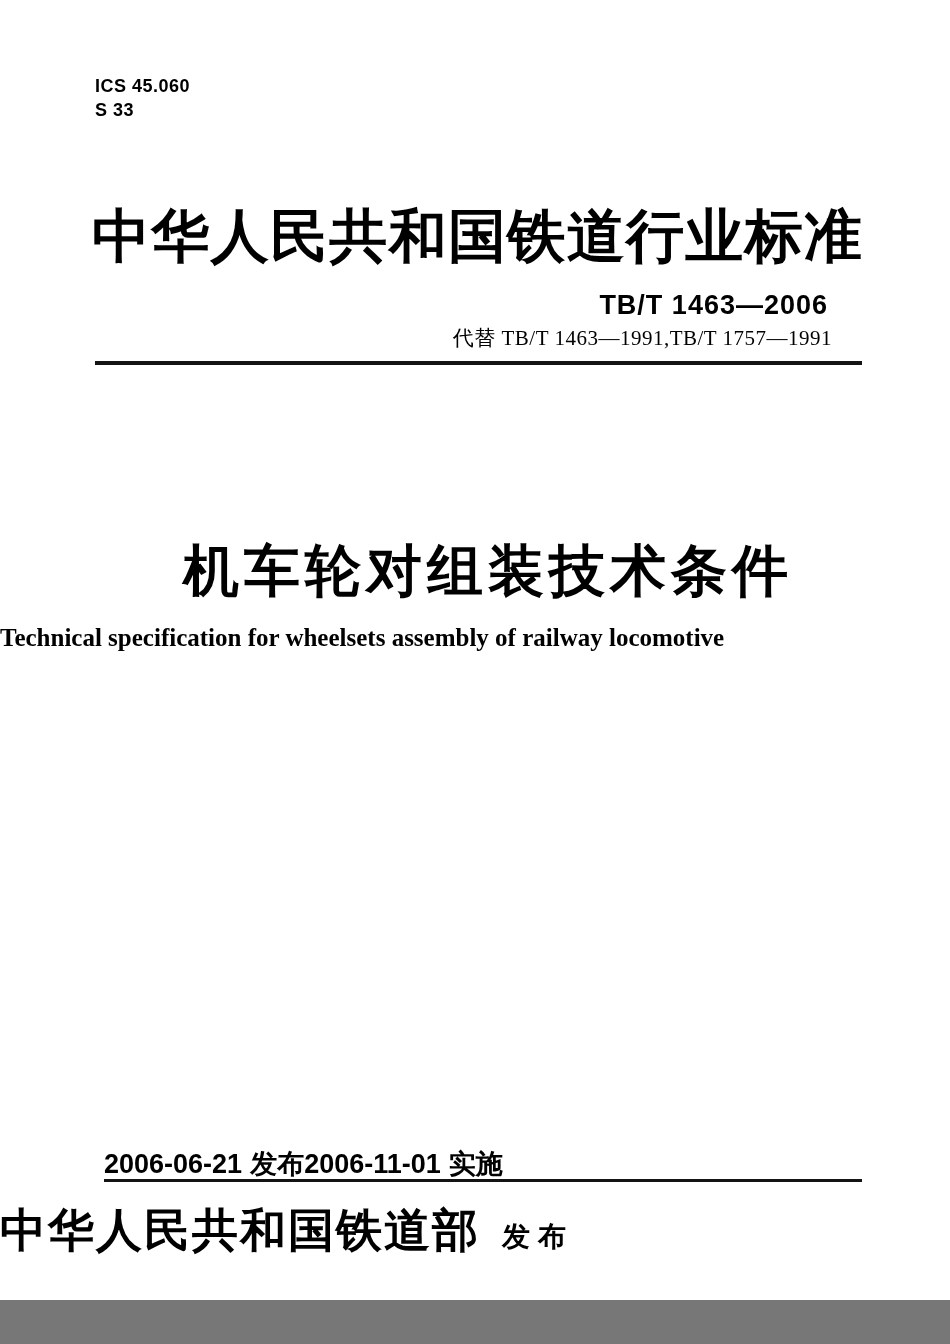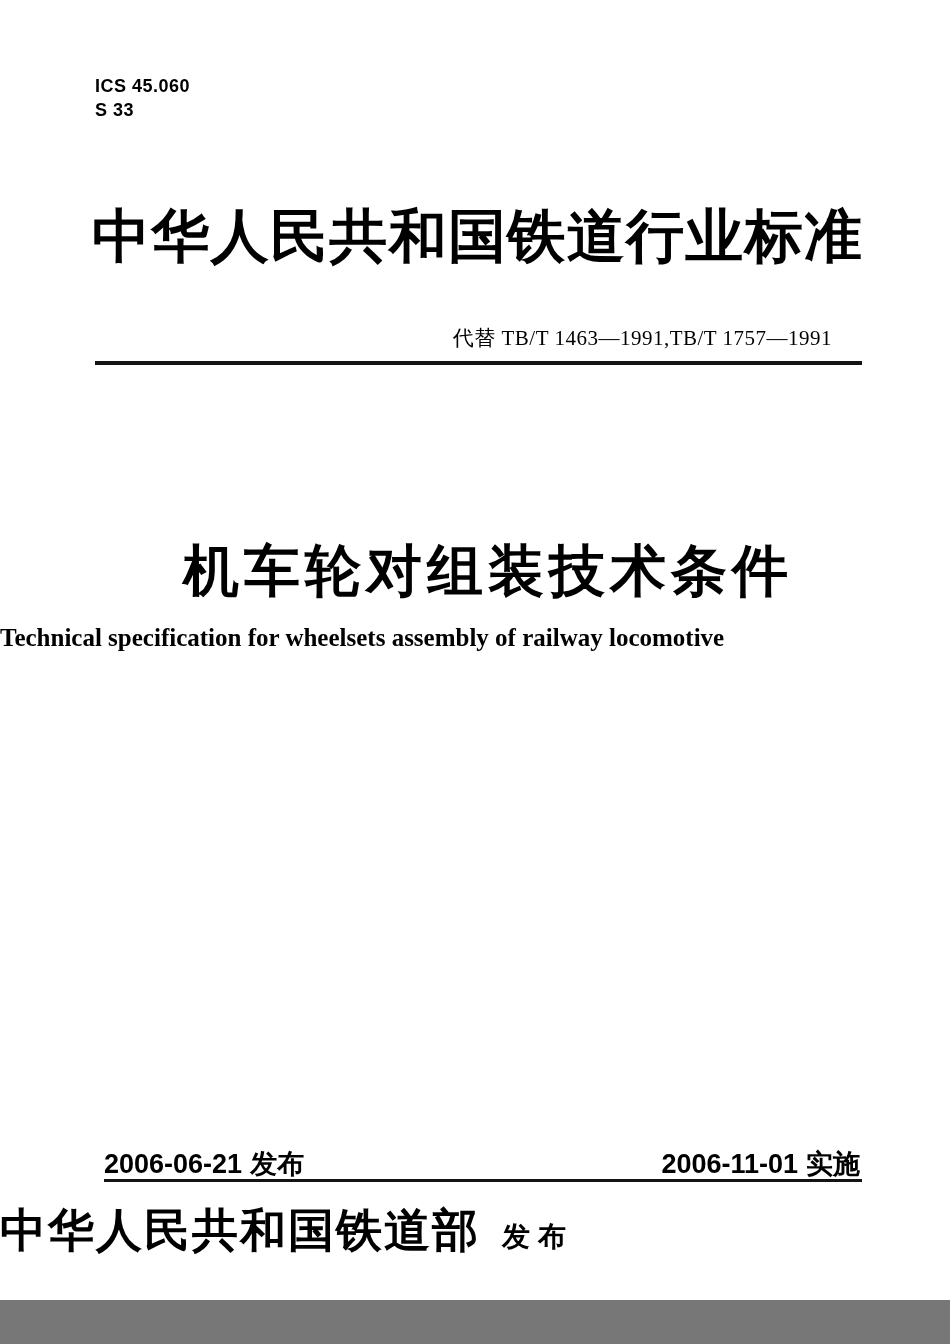--- a/index.html
+++ b/index.html
@@ -108,21 +108,20 @@
     font-size: 25px;
   }
 
   
   .date-row {
     position: absolute;
     left: 104px;
     right: 90px;
     top: 1146px;
     display: flex;
-    justify-content: space-between;
     font-family: "Liberation Sans", sans-serif;
     font-weight: bold;
     font-size: 27px;
   }
   .date-row .label {
     margin-left: 8px;
   }
   .rule-bottom {
     position: absolute;
     left: 104px;
@@ -161,20 +160,21 @@
 <div class="page">
 
   <div class="ics-block">
     <div>ICS 45.060</div>
     <div>S 33</div>
   </div>
 
 
   <div class="standard-title">中华人民共和国铁道行业标准</div>
 
+  <div class="doc-number">TB/T 1463—2006</div>
 
   <div class="replaces-note">代替 TB/T 1463—1991,TB/T 1757—1991</div>
 
   <div class="rule-top"></div>
 
   <div class="doc-title-cn">机车轮对组装技术条件</div>
 
   <div class="doc-title-en">Technical specification for wheelsets assembly of railway locomotive</div>
 
   <div class="date-row">

